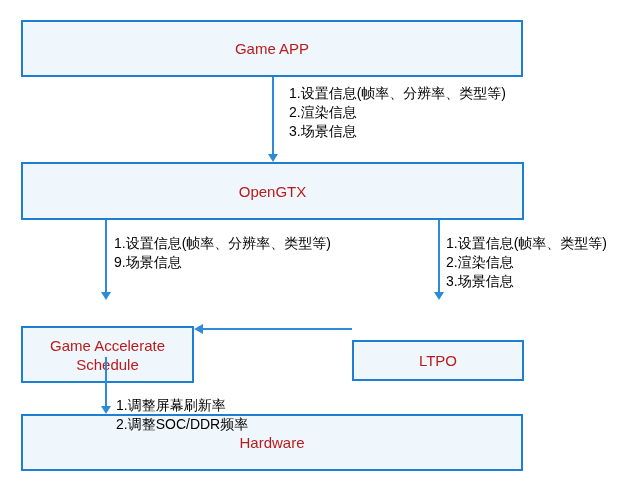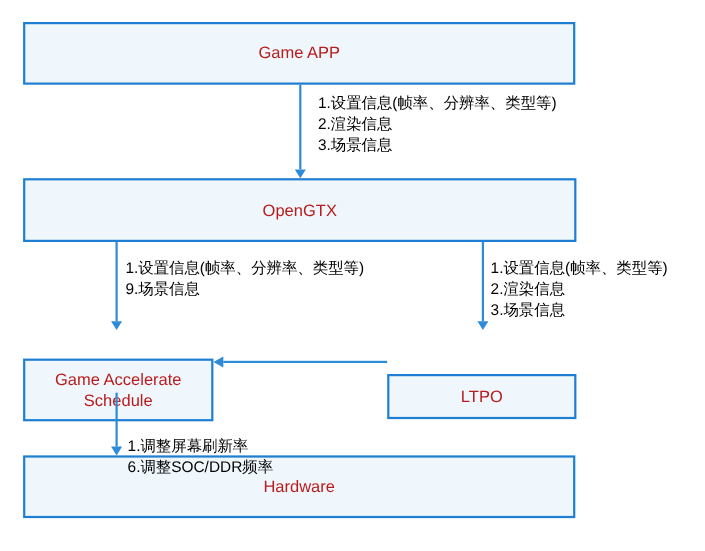--- a/index.html
+++ b/index.html
@@ -141,16 +141,16 @@
 
   <div class="note note-t3">
     <div>1.设置信息(帧率、类型等)</div>
     <div>2.渲染信息</div>
     <div>3.场景信息</div>
   </div>
 
 
   <div class="note note-t5">
     <div>1.调整屏幕刷新率</div>
-    <div>6.调整SOC/DDR频率</div>
+    <div>2.调整SOC/DDR频率</div>
   </div>
 
 </div>
 
 </body></html>

